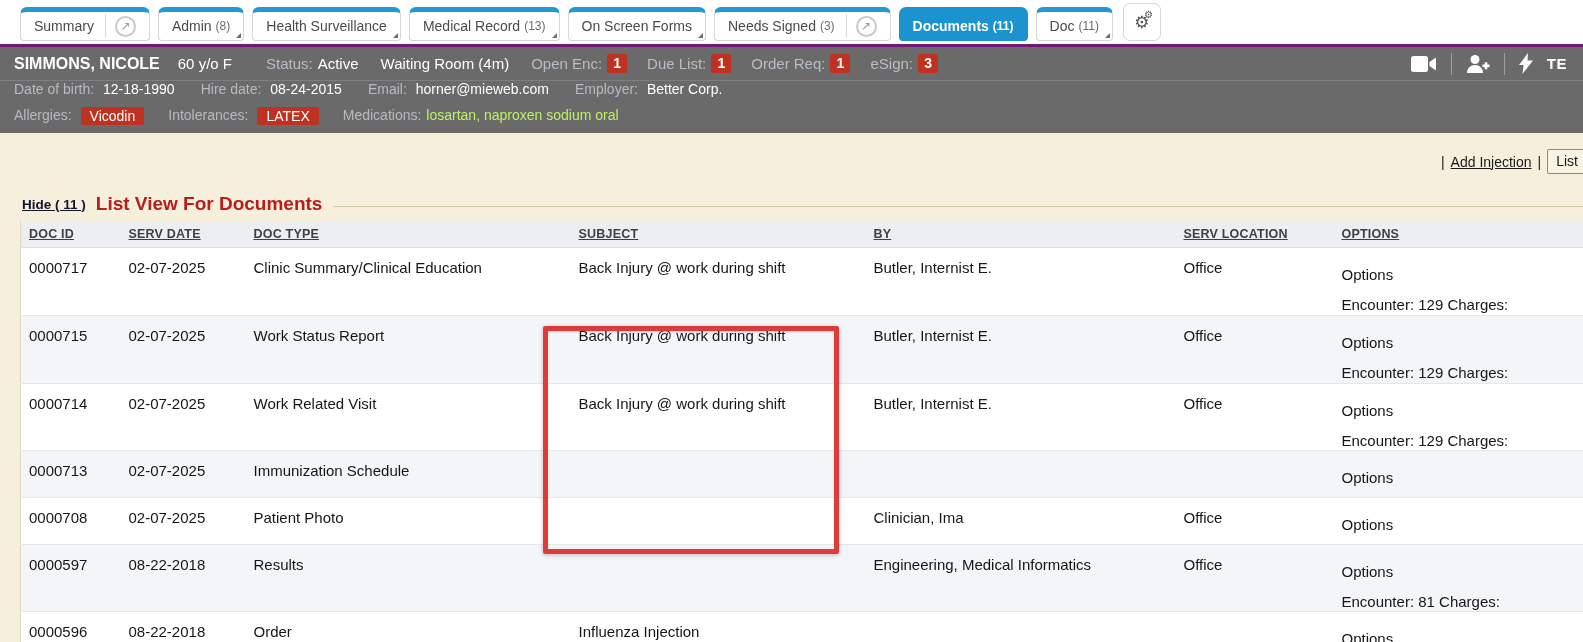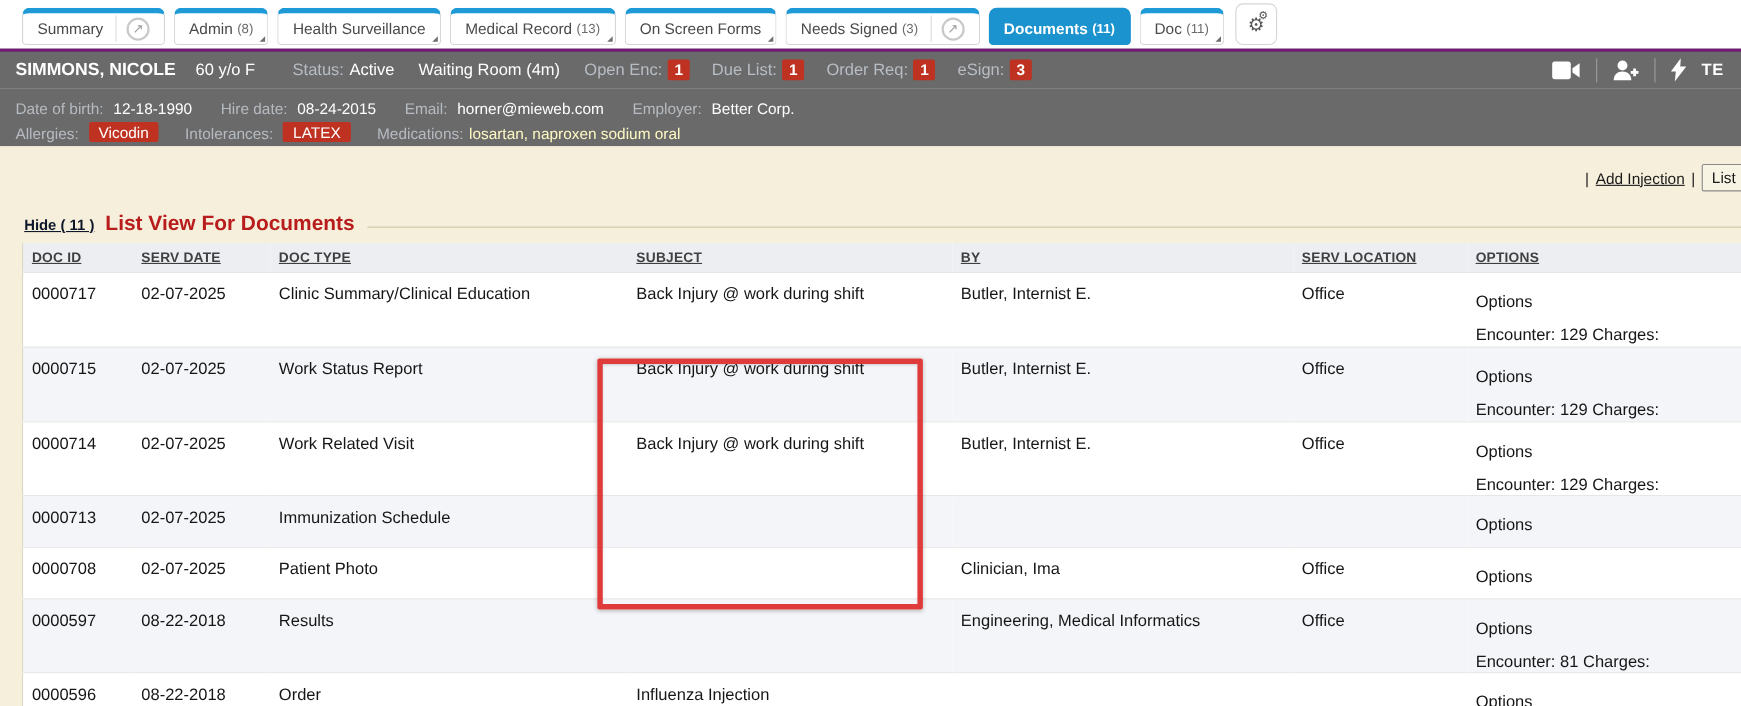--- a/index.html
+++ b/index.html
@@ -58,31 +58,31 @@
     display:inline-block; min-width:20px; height:19px; padding:0 5px;
     background:#bf3222; color:#fff; font-weight:bold; font-size:14px;
     text-align:center; line-height:19px; border-radius:2px;
   }
   .pbar-icons { margin-left:auto; display:flex; align-items:center; gap:14px; padding-right:6px; }
   .pbar-icons .vsep { width:1px; height:22px; background:rgba(255,255,255,0.35); }
   .pbar-icons svg { display:block; }
   .corner-text { font-weight:bold; font-size:15px; letter-spacing:0.5px; }
 
   .pbar-row2, .pbar-row3 {
-    height:26px; display:flex; align-items:flex-end; padding:0 14px; font-size:14px;
+    height:26px; display:flex; align-items:flex-start; padding:0 14px; font-size:14px;
   }
   .pbar-row3 { padding-bottom:4px; }
   .demo-pair { margin-right:26px; }
   .demo-label { color:#b6bbc1; margin-right:5px; }
   .demo-value { color:#fff; }
   .badge-pill {
     display:inline-block; background:#bf3222; color:#fff; font-size:14px;
     padding:1px 9px; border-radius:2px; margin-right:24px;
   }
-  .meds { color:#fef9c3; cursor:pointer; }
+  .meds { color:#bef264; cursor:pointer; }
 
   
   .content { position:relative; height:512px; background:#f5efdb; }
   .actions-row {
     position:absolute; top:16px; right:-6px; display:flex; align-items:center;
     font-size:14px; color:#1a1a1a;
   }
   .actions-row .sep { margin:0 6px; color:#1a1a1a; }
   .link-plain { color:#1a1a1a; text-decoration:underline; cursor:pointer; }
   .list-btn {

